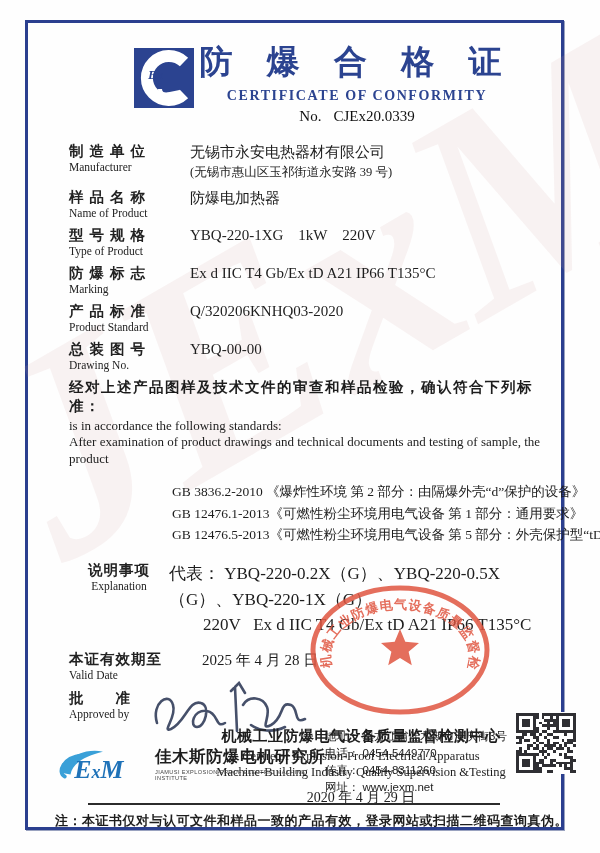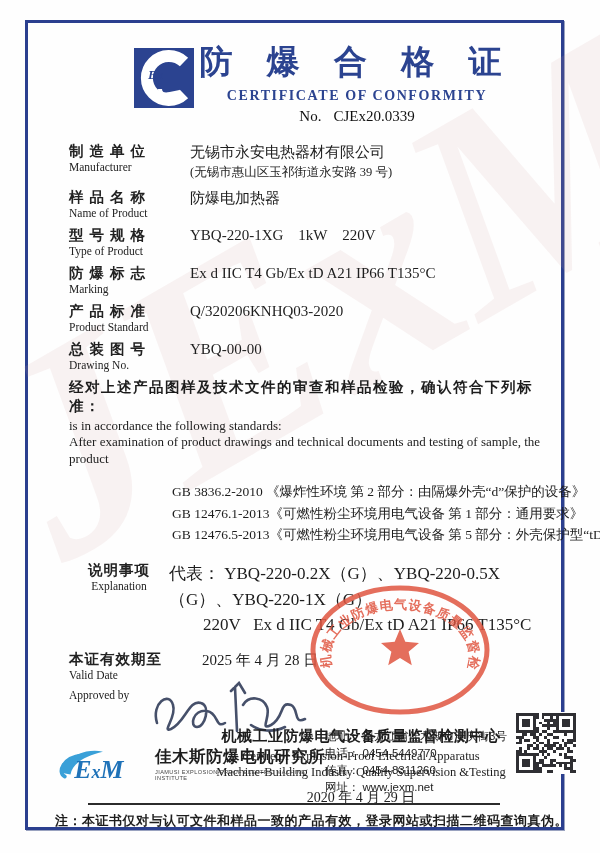--- a/index.html
+++ b/index.html
@@ -187,20 +187,21 @@
     <div class="valid">
       <div class="f-label">
         <div class="lbl-cn">本证有效期至</div>
         <div class="lbl-en">Valid Date</div>
       </div>
       <div class="f-value">2025 年 4 月 28 日</div>
     </div>
 
     <div class="approval">
       <div class="f-label">
+        <div class="lbl-cn">批　　准</div>
         <div class="lbl-en">Approved by</div>
       </div>
       <svg class="signature" viewBox="0 0 170 62">
         <g stroke="#46506a" stroke-width="2.6" fill="none" stroke-linecap="round">
           <path d="M10,42 C4,22 22,10 26,24 C30,36 14,52 24,48 C38,42 42,18 54,22 C64,25 58,46 50,46 C42,46 46,28 60,30 C72,32 68,48 78,42"></path>
           <path d="M88,6 L90,50 M84,10 L92,2 L98,12"></path>
           <path d="M96,24 C102,14 116,16 120,26 C124,36 112,50 124,44 C138,36 132,20 144,24 C152,27 146,44 158,38"></path>
           <path d="M104,44 C112,50 126,52 138,46"></path>
         </g>
       </svg>

